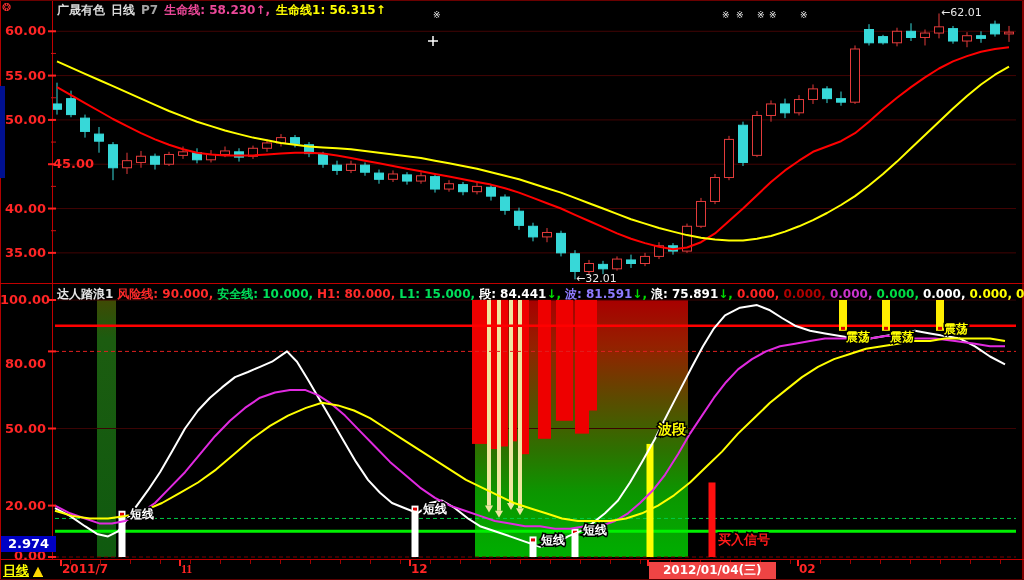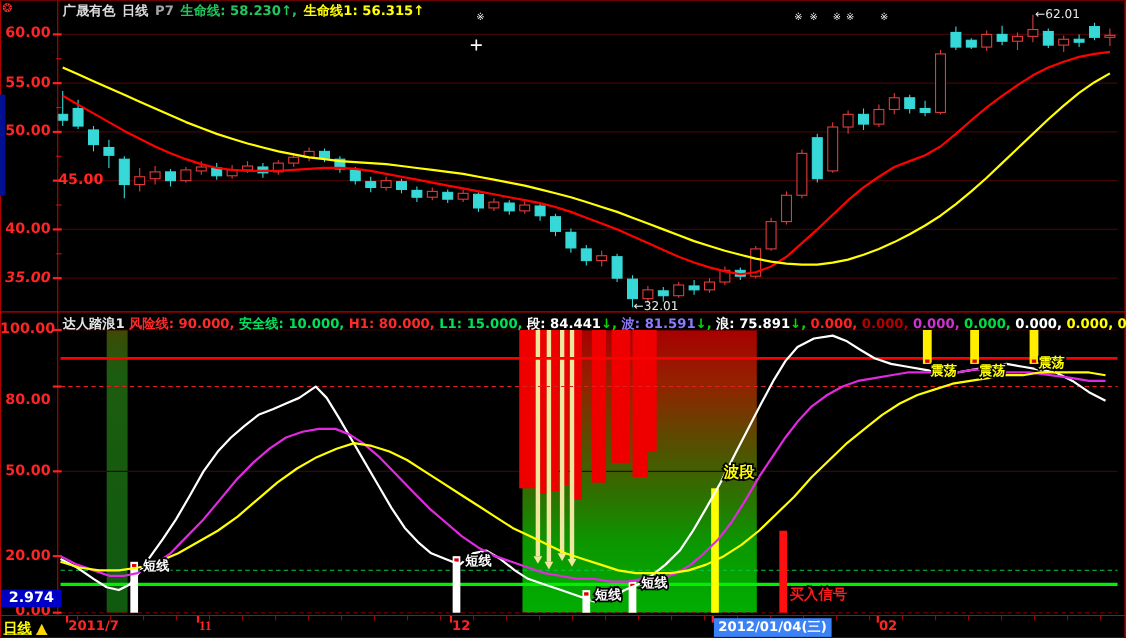--- a/index.html
+++ b/index.html
@@ -8,21 +8,21 @@
   .abs{position:absolute;}
   #chart-svg{position:absolute;left:0;top:0;z-index:1;}
   .txt-layer{z-index:2;}
   #app-icon{left:2px;top:1px;width:13px;height:13px;color:#ff3030;font-size:11px;line-height:13px;z-index:3;}
   #title-row{left:57px;top:2px;height:14px;font-size:12px;font-weight:bold;white-space:nowrap;z-index:3;}
   #title-row span{margin-right:6px;}
   #ind-header{left:57px;top:286px;height:13px;font-size:12px;font-weight:bold;white-space:nowrap;z-index:3;}
   #ind-header span{margin-right:4px;}
   .ytick{width:46px;text-align:right;color:#ff2525;font-size:13px;font-weight:bold;left:0;z-index:3;line-height:14px;}
   .tl-label{top:562px;color:#ff2525;font-size:12px;font-weight:bold;z-index:3;white-space:nowrap;}
-  .tl-hl{background:#3b82f6;color:#fff;padding:0 4px;}
+  .tl-hl{background:#ef4444;color:#fff;padding:0 14px;}
   .tl-tick{top:560px;width:1px;height:4px;background:#a00000;z-index:3;}
   .tl-tick-major{top:560px;width:2px;height:6px;background:#ff2020;z-index:3;}
   #value-box{left:1px;top:536px;width:55px;height:16px;background:#0000c4;color:#fff;
              font-size:13px;font-weight:bold;text-align:center;line-height:16px;z-index:4;}
   #period-wrap{left:3px;top:562px;z-index:3;font-size:13px;font-weight:bold;color:#ffff00;text-decoration:underline;}
   #period-arrow{color:#ffd700;margin-left:4px;}
   #left-edge-marker{left:0;top:86px;width:5px;height:92px;background:#001090;z-index:3;}
 </style>
 </head>
 <body>
@@ -272,32 +272,32 @@
       <line x1="51" y1="97.74999999999999" x2="56" y2="97.74999999999999" stroke="#cc1111" stroke-width="1"></line>
       <line x1="51" y1="53.431818181818166" x2="56" y2="53.431818181818166" stroke="#cc1111" stroke-width="1"></line>
       <line x1="48" y1="300" x2="56" y2="300" stroke="#ff2020" stroke-width="2"></line>
       <line x1="48" y1="351.4" x2="56" y2="351.4" stroke="#ff2020" stroke-width="2"></line>
       <line x1="48" y1="428.5" x2="56" y2="428.5" stroke="#ff2020" stroke-width="2"></line>
       <line x1="48" y1="505.6" x2="56" y2="505.6" stroke="#ff2020" stroke-width="2"></line>
       <line x1="48" y1="557" x2="56" y2="557" stroke="#ff2020" stroke-width="2"></line>
     </svg>
   <div id="app-icon" class="abs">❂</div>
   <div id="left-edge-marker" class="abs"></div>
-  <div id="title-row" class="abs txt-layer"><span style="color: rgb(220, 220, 220);">广晟有色</span><span style="color: rgb(220, 220, 220);">日线</span><span style="color: #a3a3a3;">P7</span><span style="color: #22c55e;">生命线: 58.230↑,</span><span style="color: rgb(255, 255, 0);">生命线1: 56.315↑</span></div>
+  <div id="title-row" class="abs txt-layer"><span style="color: rgb(220, 220, 220);">广晟有色</span><span style="color: rgb(220, 220, 220);">日线</span><span style="color: #a3a3a3;">P7</span><span style="color: #ec4899;">生命线: 58.230↑,</span><span style="color: rgb(255, 255, 0);">生命线1: 56.315↑</span></div>
   <div id="ind-header" class="abs txt-layer"><span style="color: rgb(232, 232, 232);">达人踏浪1</span><span style="color: rgb(255, 42, 42); margin-right: 4px;">风险线: 90.000,</span><span style="color: rgb(0, 224, 90); margin-right: 4px;">安全线: 10.000,</span><span style="color: rgb(255, 42, 42); margin-right: 4px;">H1: 80.000,</span><span style="color: rgb(0, 224, 90); margin-right: 4px;">L1: 15.000,</span><span style="color: rgb(255, 255, 255); margin-right: 0px;">段: 84.441</span><span style="color: rgb(0, 221, 0);">↓,</span><span style="color: rgb(143, 123, 255); margin-right: 0px;">波: 81.591</span><span style="color: rgb(0, 221, 0);">↓,</span><span style="color: rgb(255, 255, 255); margin-right: 0px;">浪: 75.891</span><span style="color: rgb(0, 221, 0);">↓,</span><span style="color: rgb(255, 34, 34); margin-right: 4px;">0.000,</span><span style="color: rgb(176, 0, 0); margin-right: 4px;">0.000,</span><span style="color: rgb(204, 51, 204); margin-right: 4px;">0.000,</span><span style="color: rgb(0, 221, 68); margin-right: 4px;">0.000,</span><span style="color: rgb(255, 255, 255); margin-right: 4px;">0.000,</span><span style="color: rgb(255, 255, 0); margin-right: 4px;">0.000,</span><span style="color: rgb(255, 255, 0); margin-right: 4px;">0.000,</span></div>
   <div id="value-box" class="abs">2.974</div>
   <div id="period-wrap" class="abs">
     <span>日线</span><span id="period-arrow">▲</span>
   </div>
 <div class="abs ytick" style="top: 24.2727px;">60.00</div>
     <div class="abs ytick" style="top: 68.5909px;">55.00</div>
     <div class="abs ytick" style="top: 112.909px;">50.00</div>
     <div class="abs ytick" style="top: 157.227px; padding-left: 48px;">45.00</div>
     <div class="abs ytick" style="top: 201.545px;">40.00</div>
-    <div class="abs ytick" style="top: 245.864px; font-style: italic;">35.00</div>
+    <div class="abs ytick" style="top: 245.864px;">35.00</div>
     <div class="abs ytick" style="top: 293px;">100.00</div>
     <div class="abs ytick" style="top: 357px;">80.00</div>
     <div class="abs ytick" style="top: 421.5px;">50.00</div>
     <div class="abs ytick" style="top: 498.6px;">20.00</div>
     <div class="abs ytick" style="top: 549px;">0.00</div>
     <div class="abs tl-tick" style="left: 70px;"></div>
     <div class="abs tl-tick" style="left: 100px;"></div>
     <div class="abs tl-tick" style="left: 130px;"></div>
     <div class="abs tl-tick" style="left: 160px;"></div>
     <div class="abs tl-tick" style="left: 190px;"></div>

